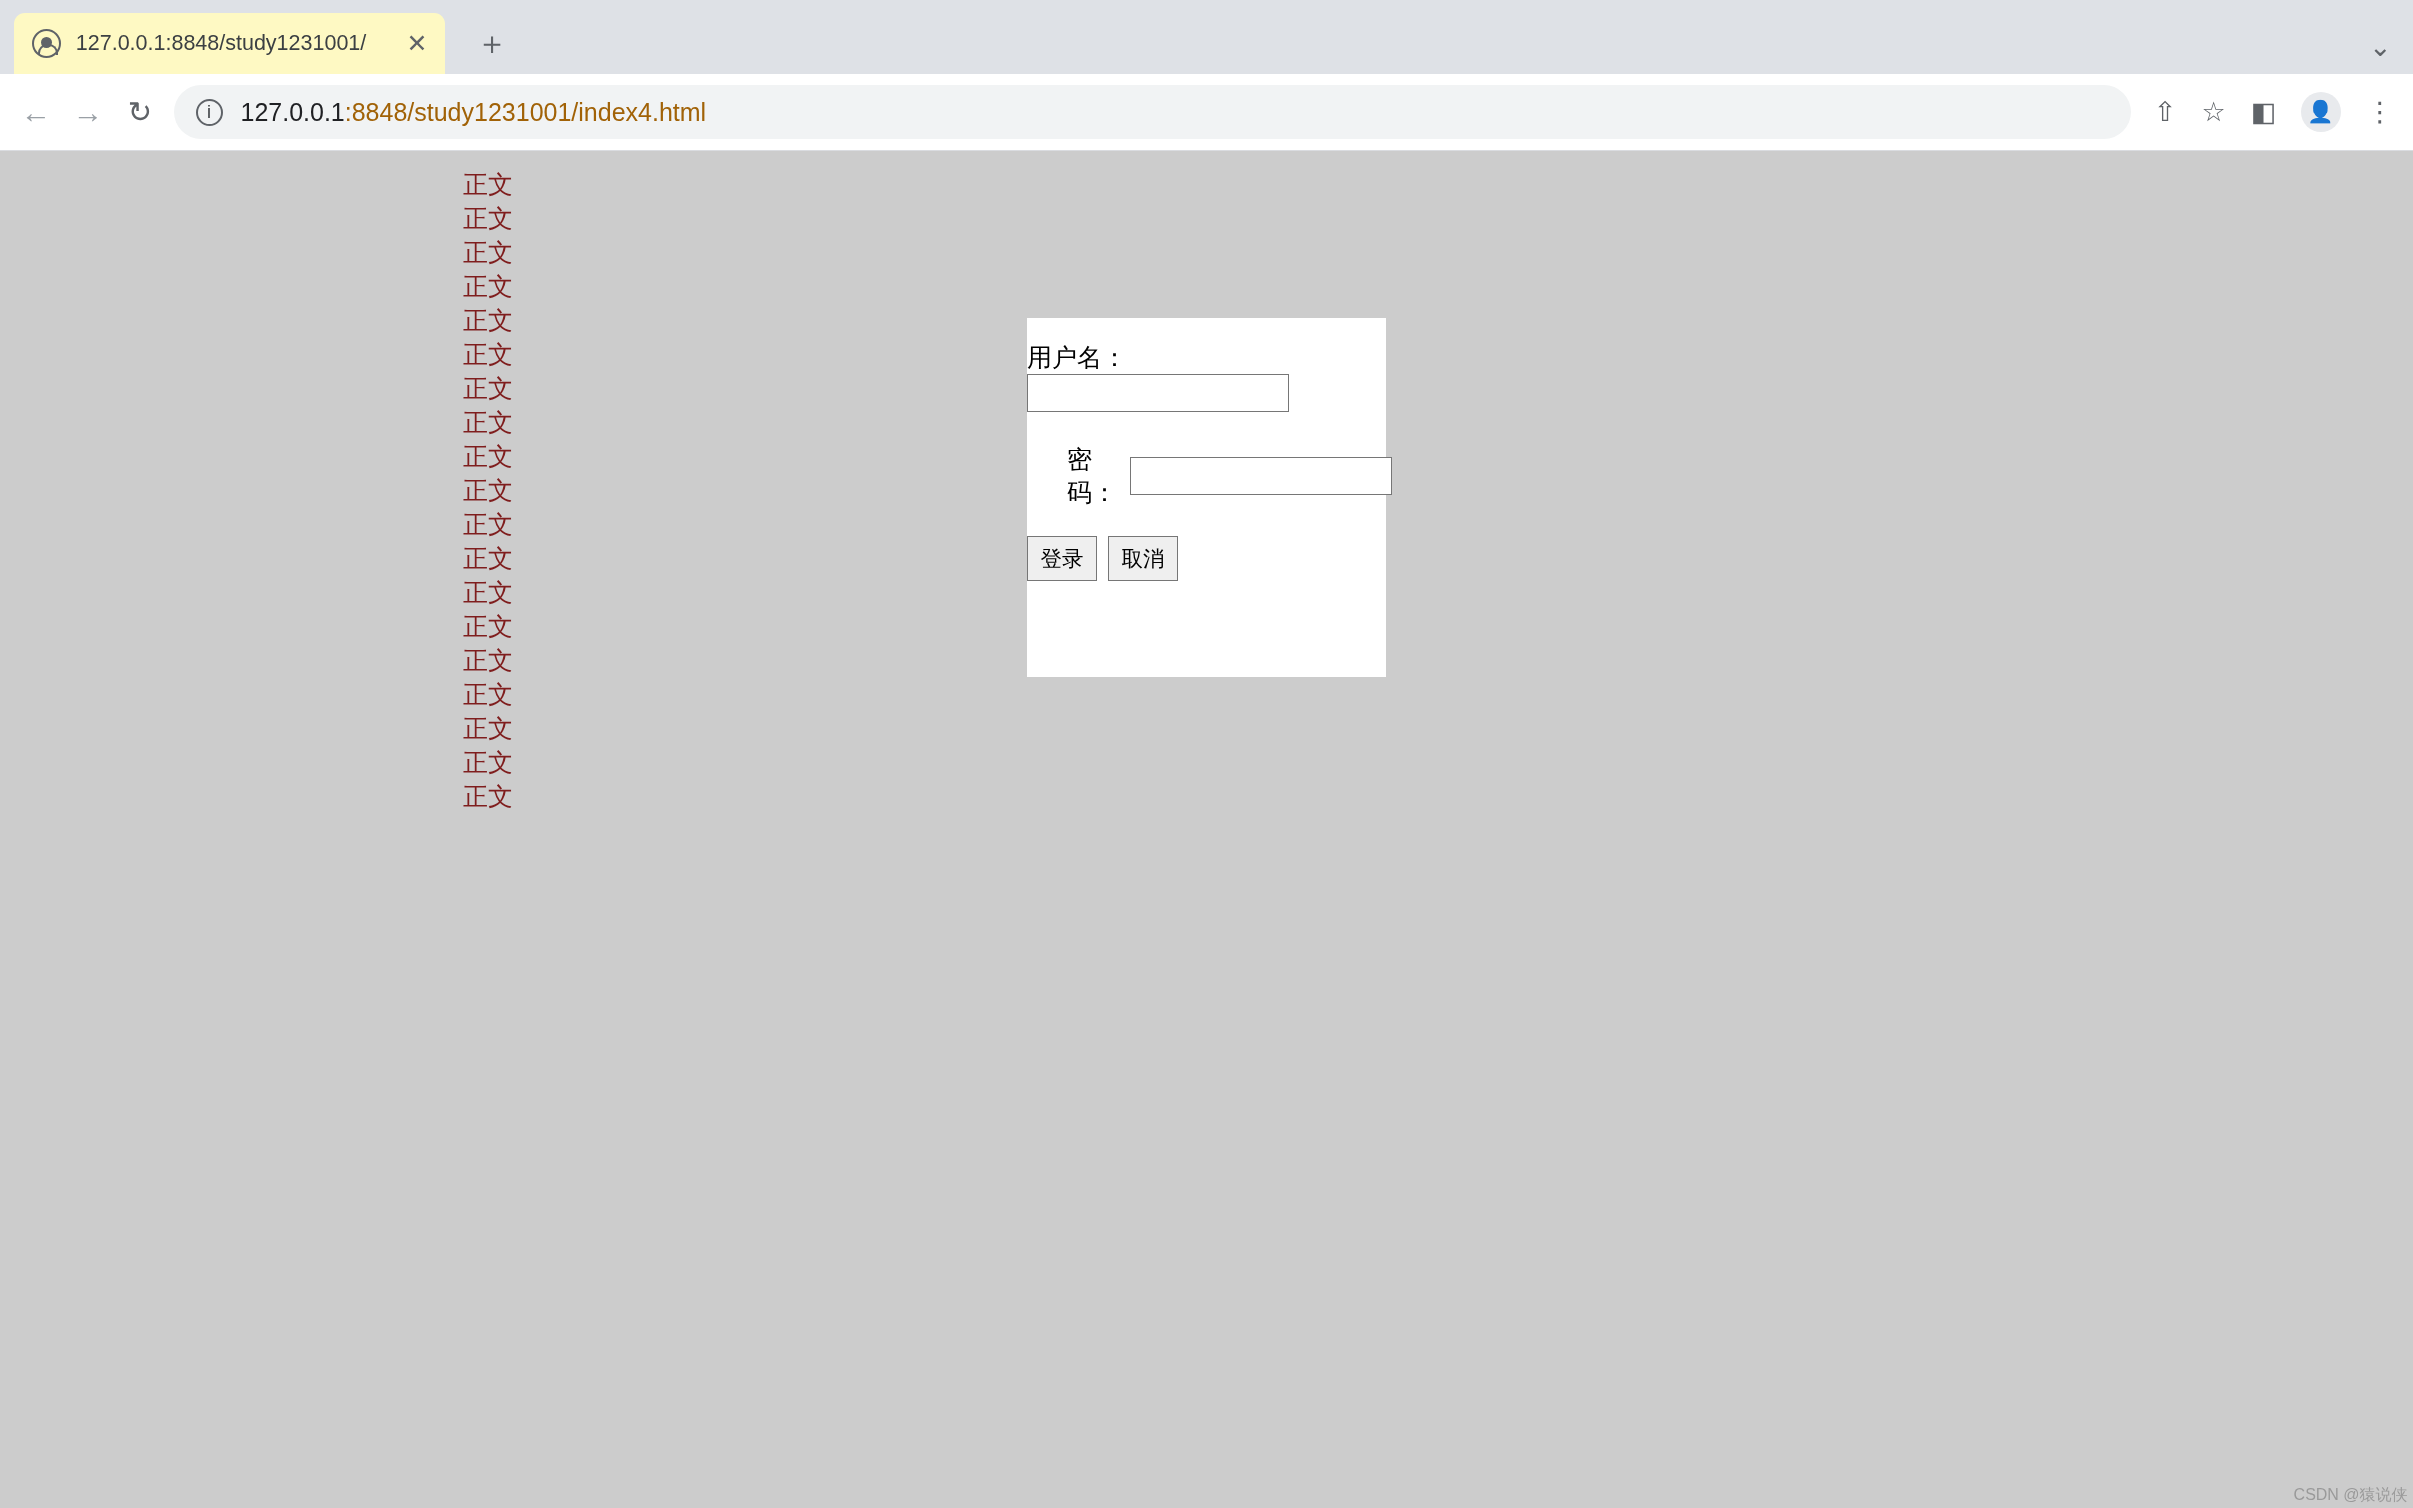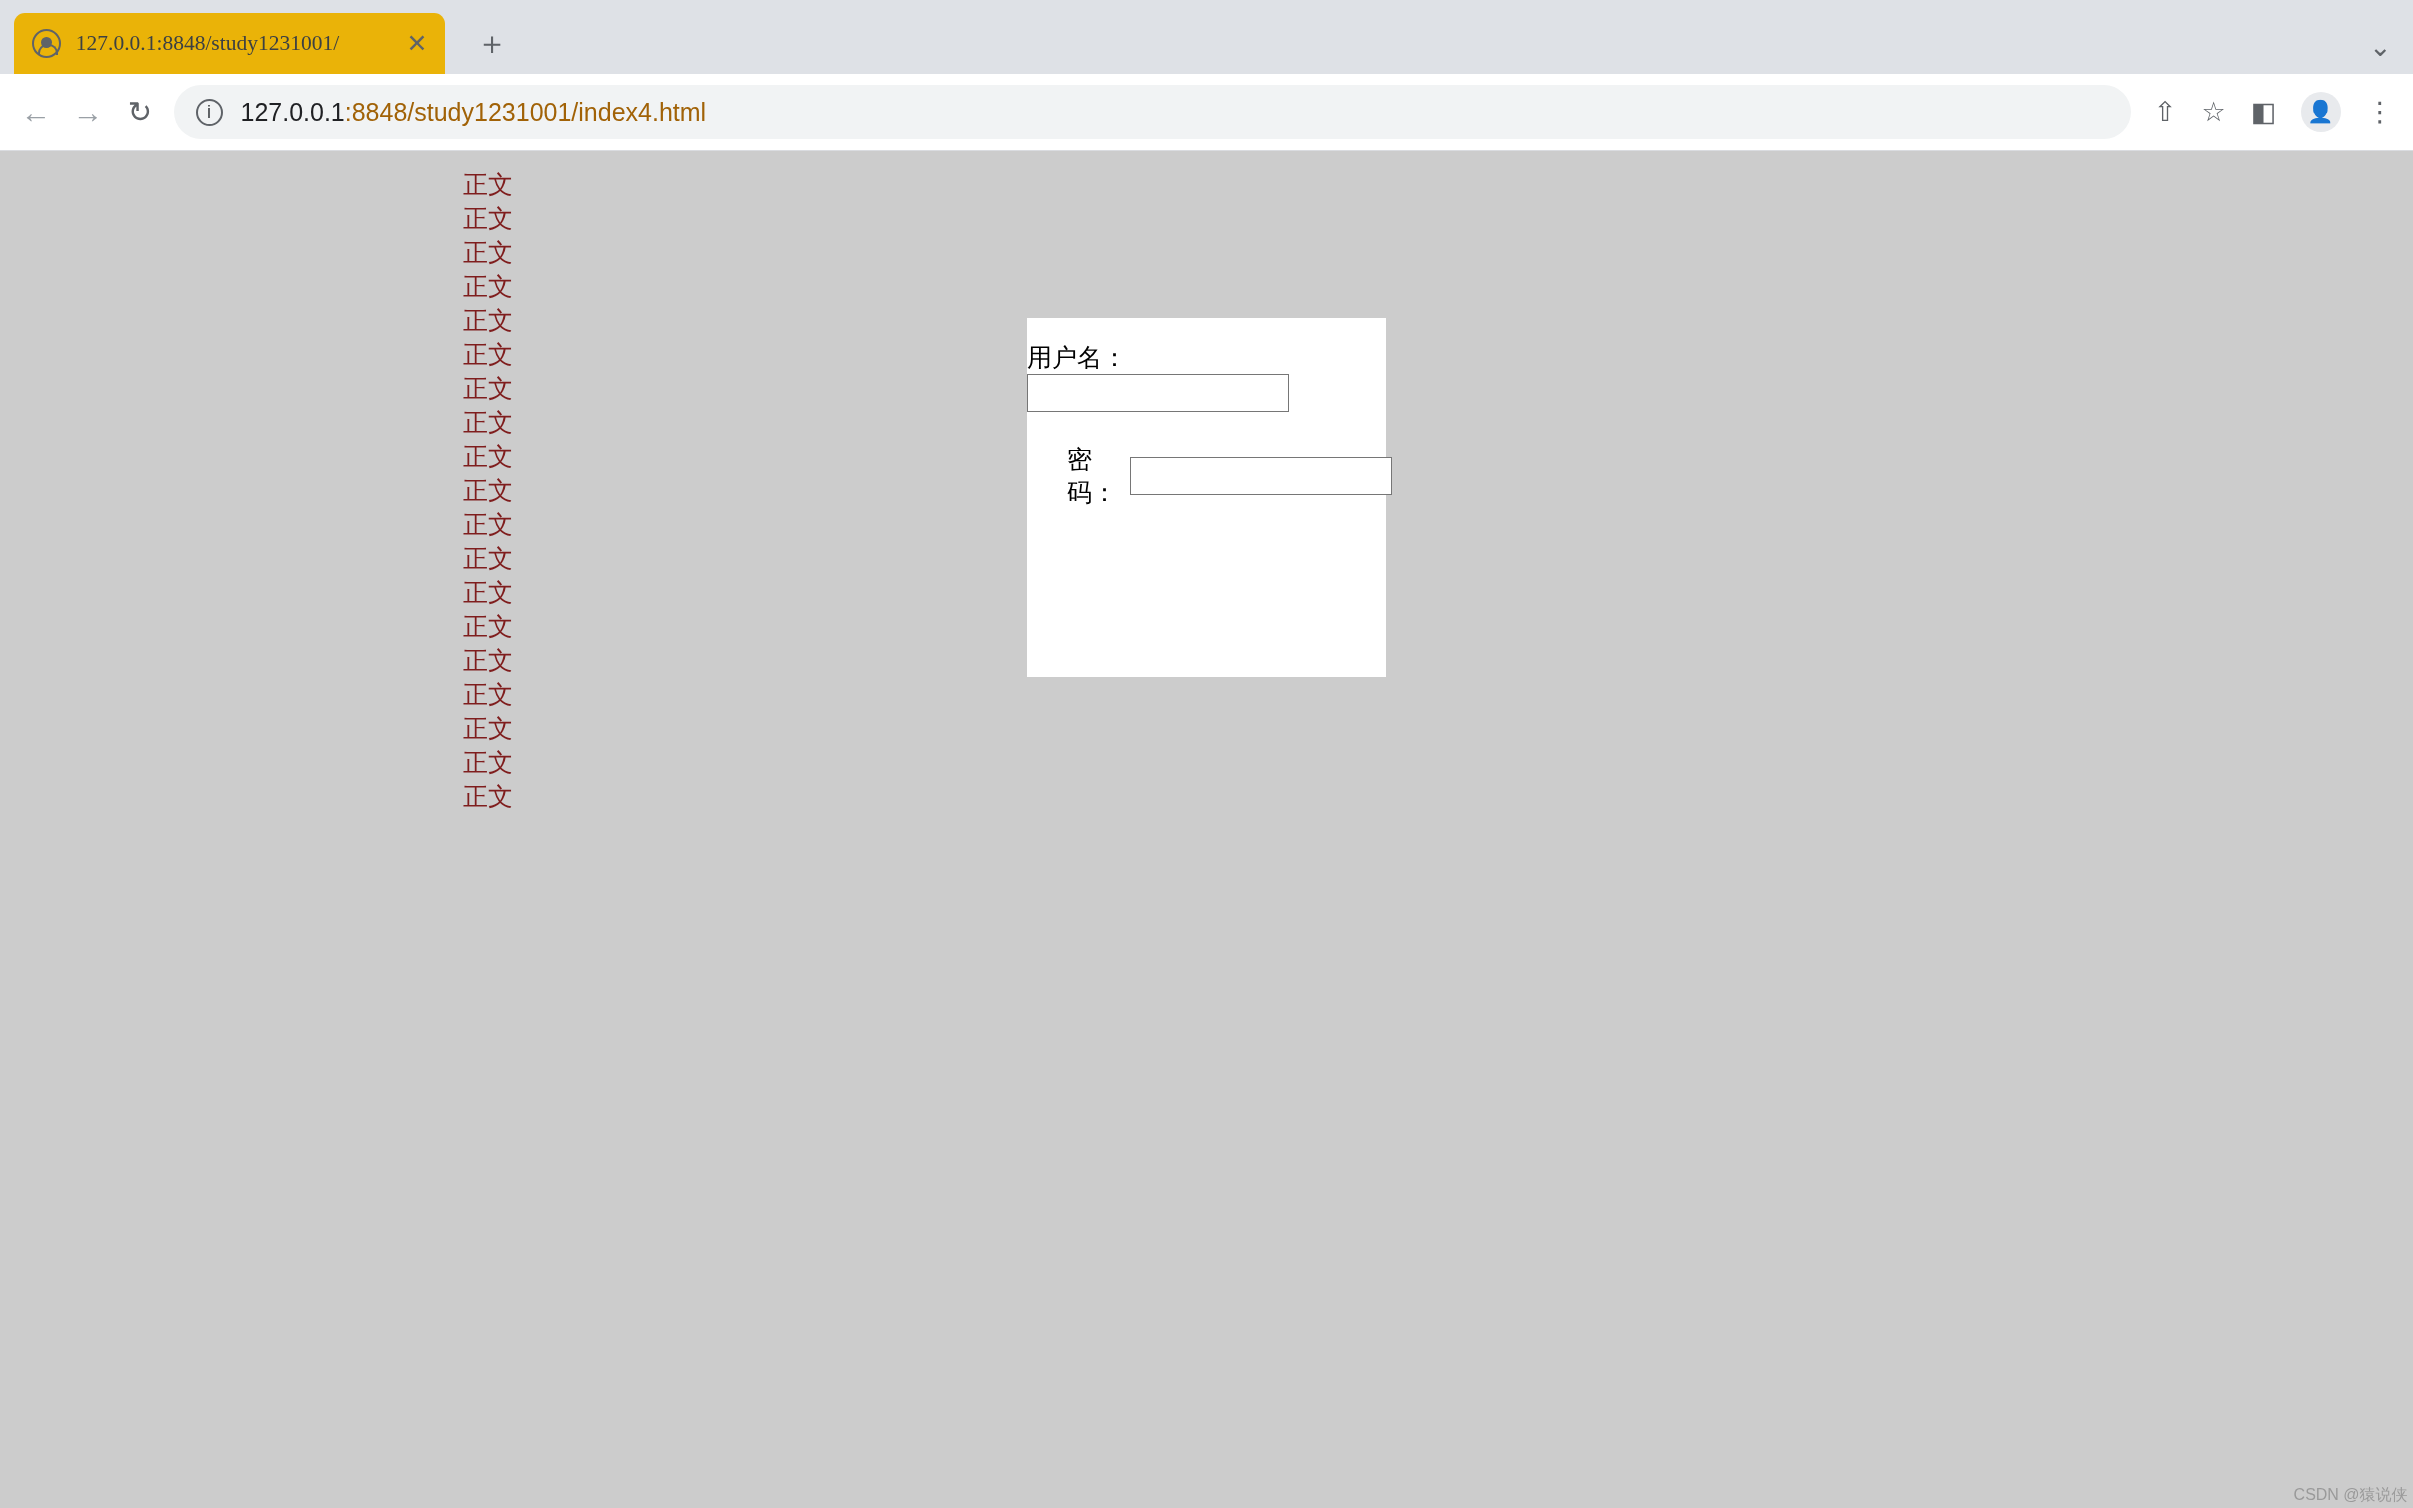--- a/index.html
+++ b/index.html
@@ -2,24 +2,23 @@
 <html style="font-size:14.4px"><head>
   <meta charset="utf-8">
   <style>
     * { margin: 0; padding: 0; box-sizing: border-box; }
     body { font-family: Arial, "Microsoft YaHei", sans-serif; background: #fff; }
 
     
     .chrome { width: 100%; height: 151px; background: #dee1e6; display: flex; flex-direction: column; }
     .tab-strip { height: 74px; display: flex; align-items: flex-end; padding-left: 14.4px; }
     .tab {
-      background: #eab308; height: 61px; width: 431px; border-radius: 10.8px 10.8px 0 0;
+      background: #fef9c3; height: 61px; width: 431px; border-radius: 10.8px 10.8px 0 0;
       display: flex; align-items: center; padding: 0 18px; font-size: 21.5px; color: #3c4043;
       position: relative;
-      font-family: Liberation Serif, serif;
     }
     .tab .favicon {
       width: 29px; height: 29px; border-radius: 50%; border: 2.7px solid #5f6368; margin-right: 14.4px;
       display: flex; align-items: center; justify-content: center;
     }
     .tab .favicon::after { content: ""; width: 10.8px; height: 10.8px; border-radius: 50%; background: #5f6368; margin-top: -1.8px; }
     .tab .favicon::before { content: ""; position: absolute; width: 16px; height: 9px; border: 2.7px solid #5f6368; border-bottom: none; border-radius: 9px 9px 0 0; left: 24px; top: 30.5px; }
     .tab-title { flex: 1; white-space: nowrap; overflow: hidden; text-overflow: clip; }
     .tab-close { font-size: 25px; color: #5f6368; margin-left: 7.2px; cursor: pointer; }
     .new-tab {
@@ -139,17 +138,21 @@
       <div>正文</div>
     </div>
 
   <div class="login-box">
     <span class="label">用户名：</span>
     <input id="fld-user" type="text" value="" style="">
     <div class="row-pwd">
       <span>密码：</span>
       <input id="fld-pwd" type="password" value="" style="">
     </div>
+    <div class="btn-row">
+      <button>登录</button>
+      <button>取消</button>
+    </div>
   </div>
 
   <div class="watermark">CSDN @猿说侠</div>
 </div>
 
 
 </body></html>

